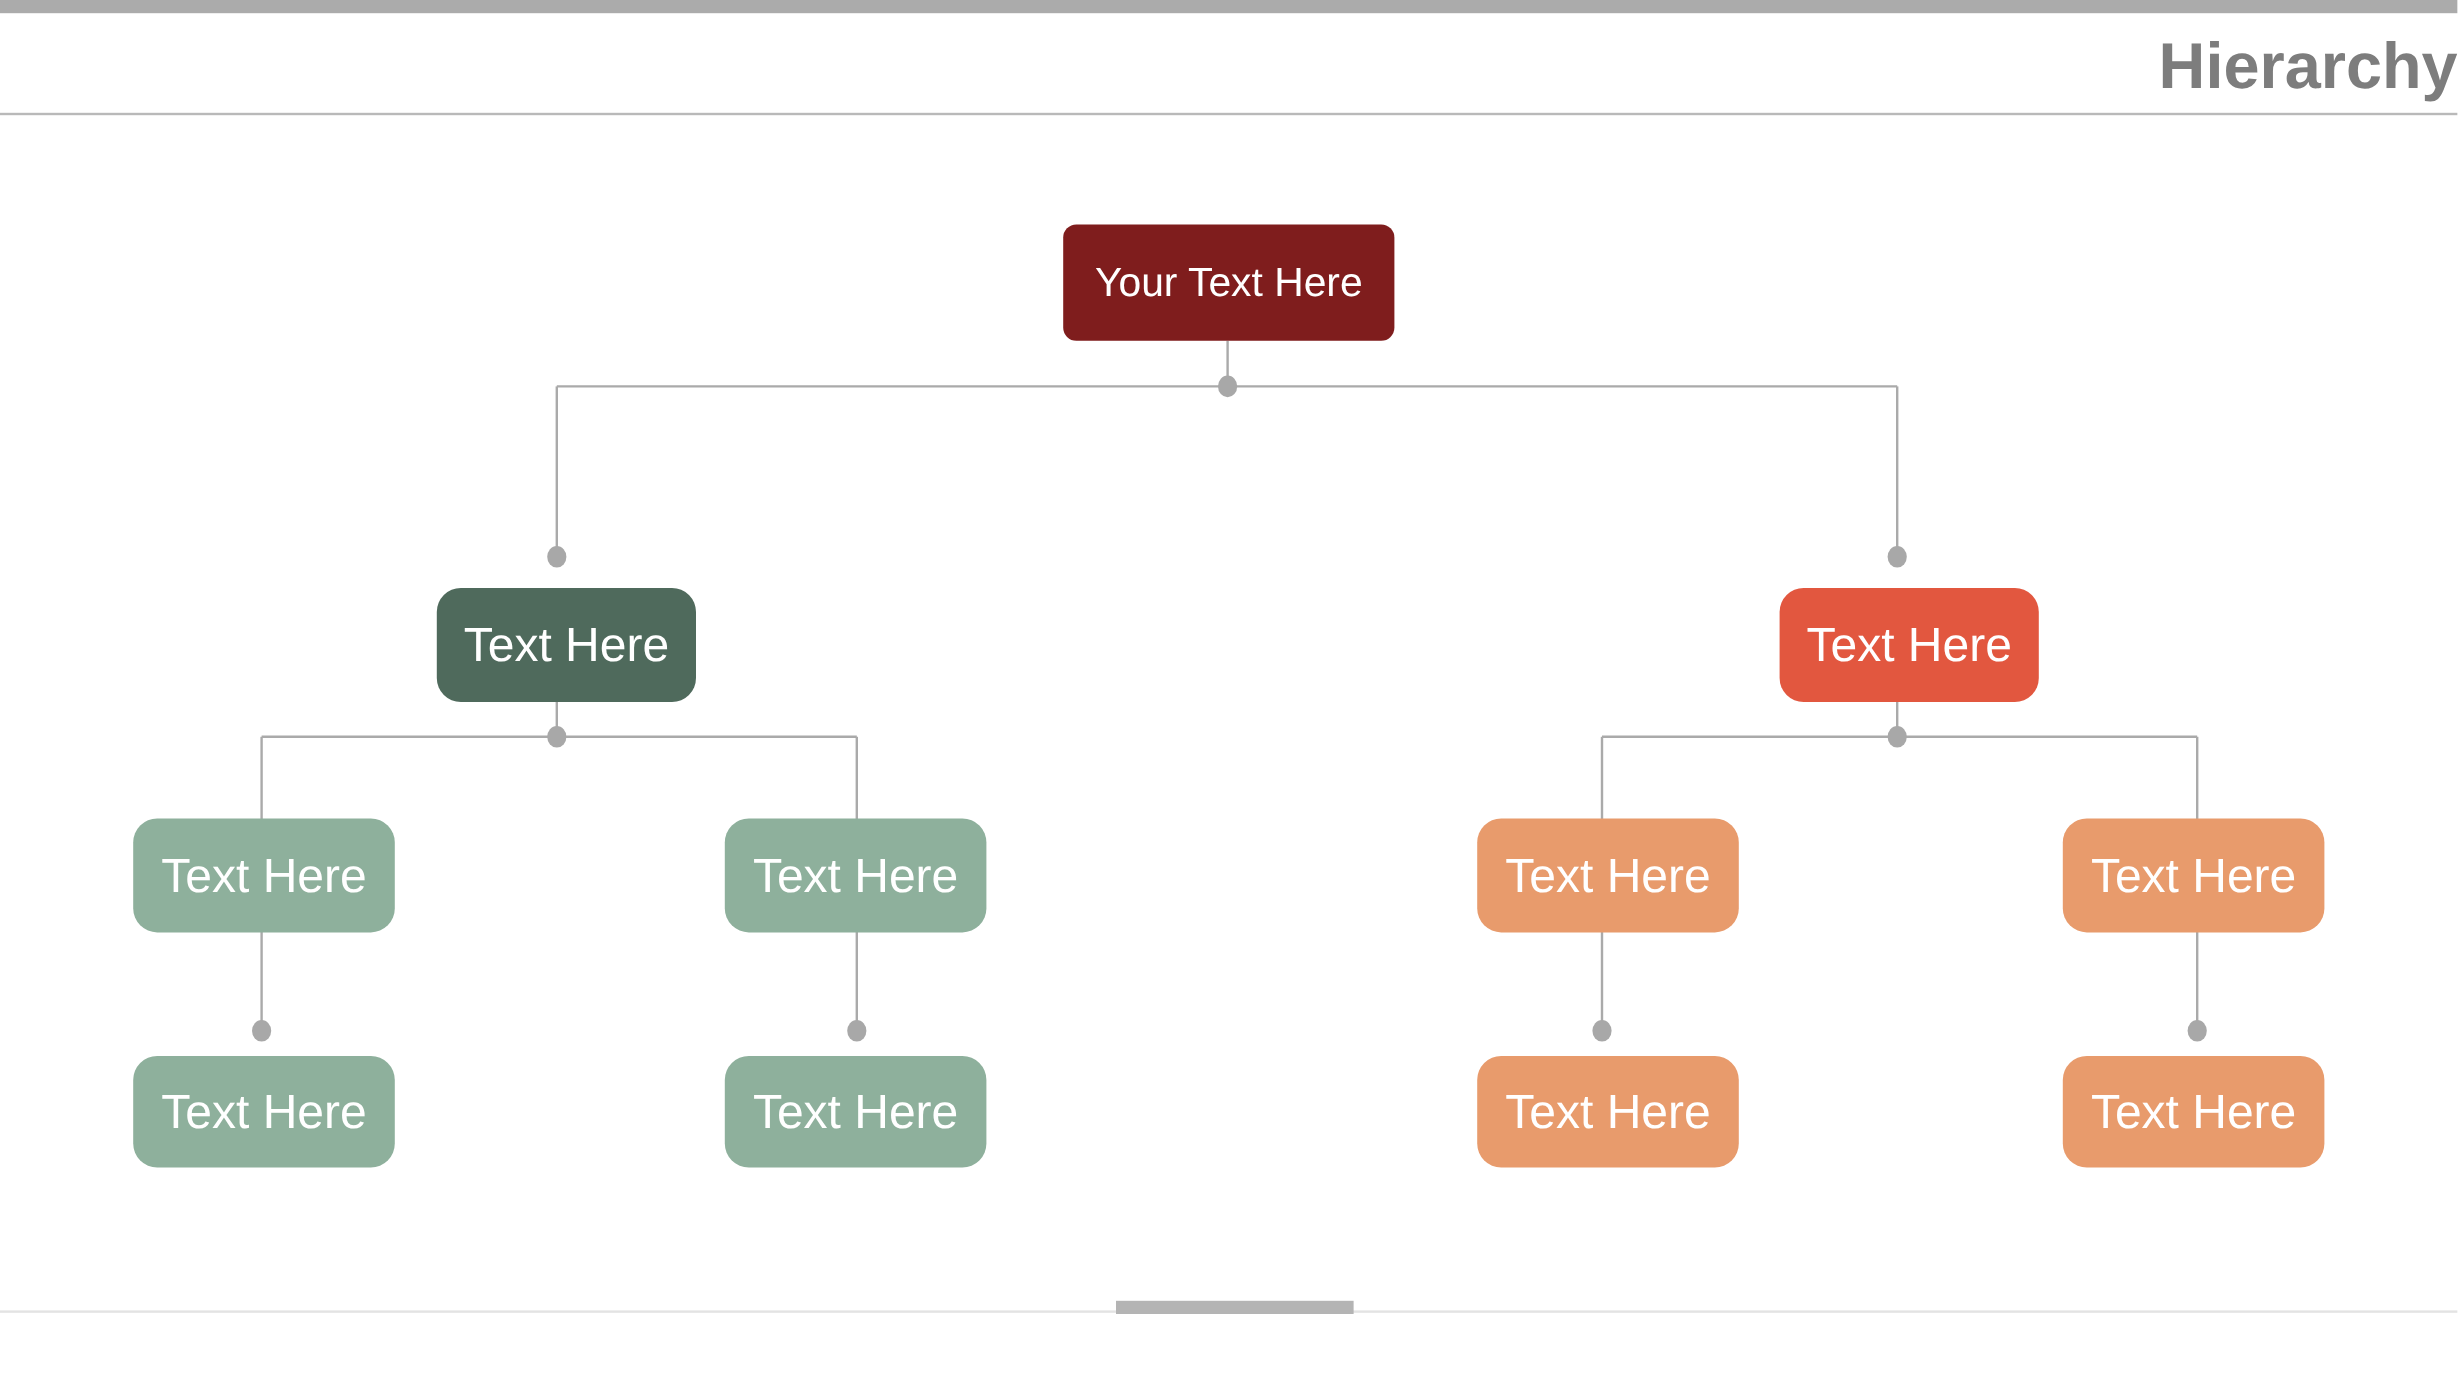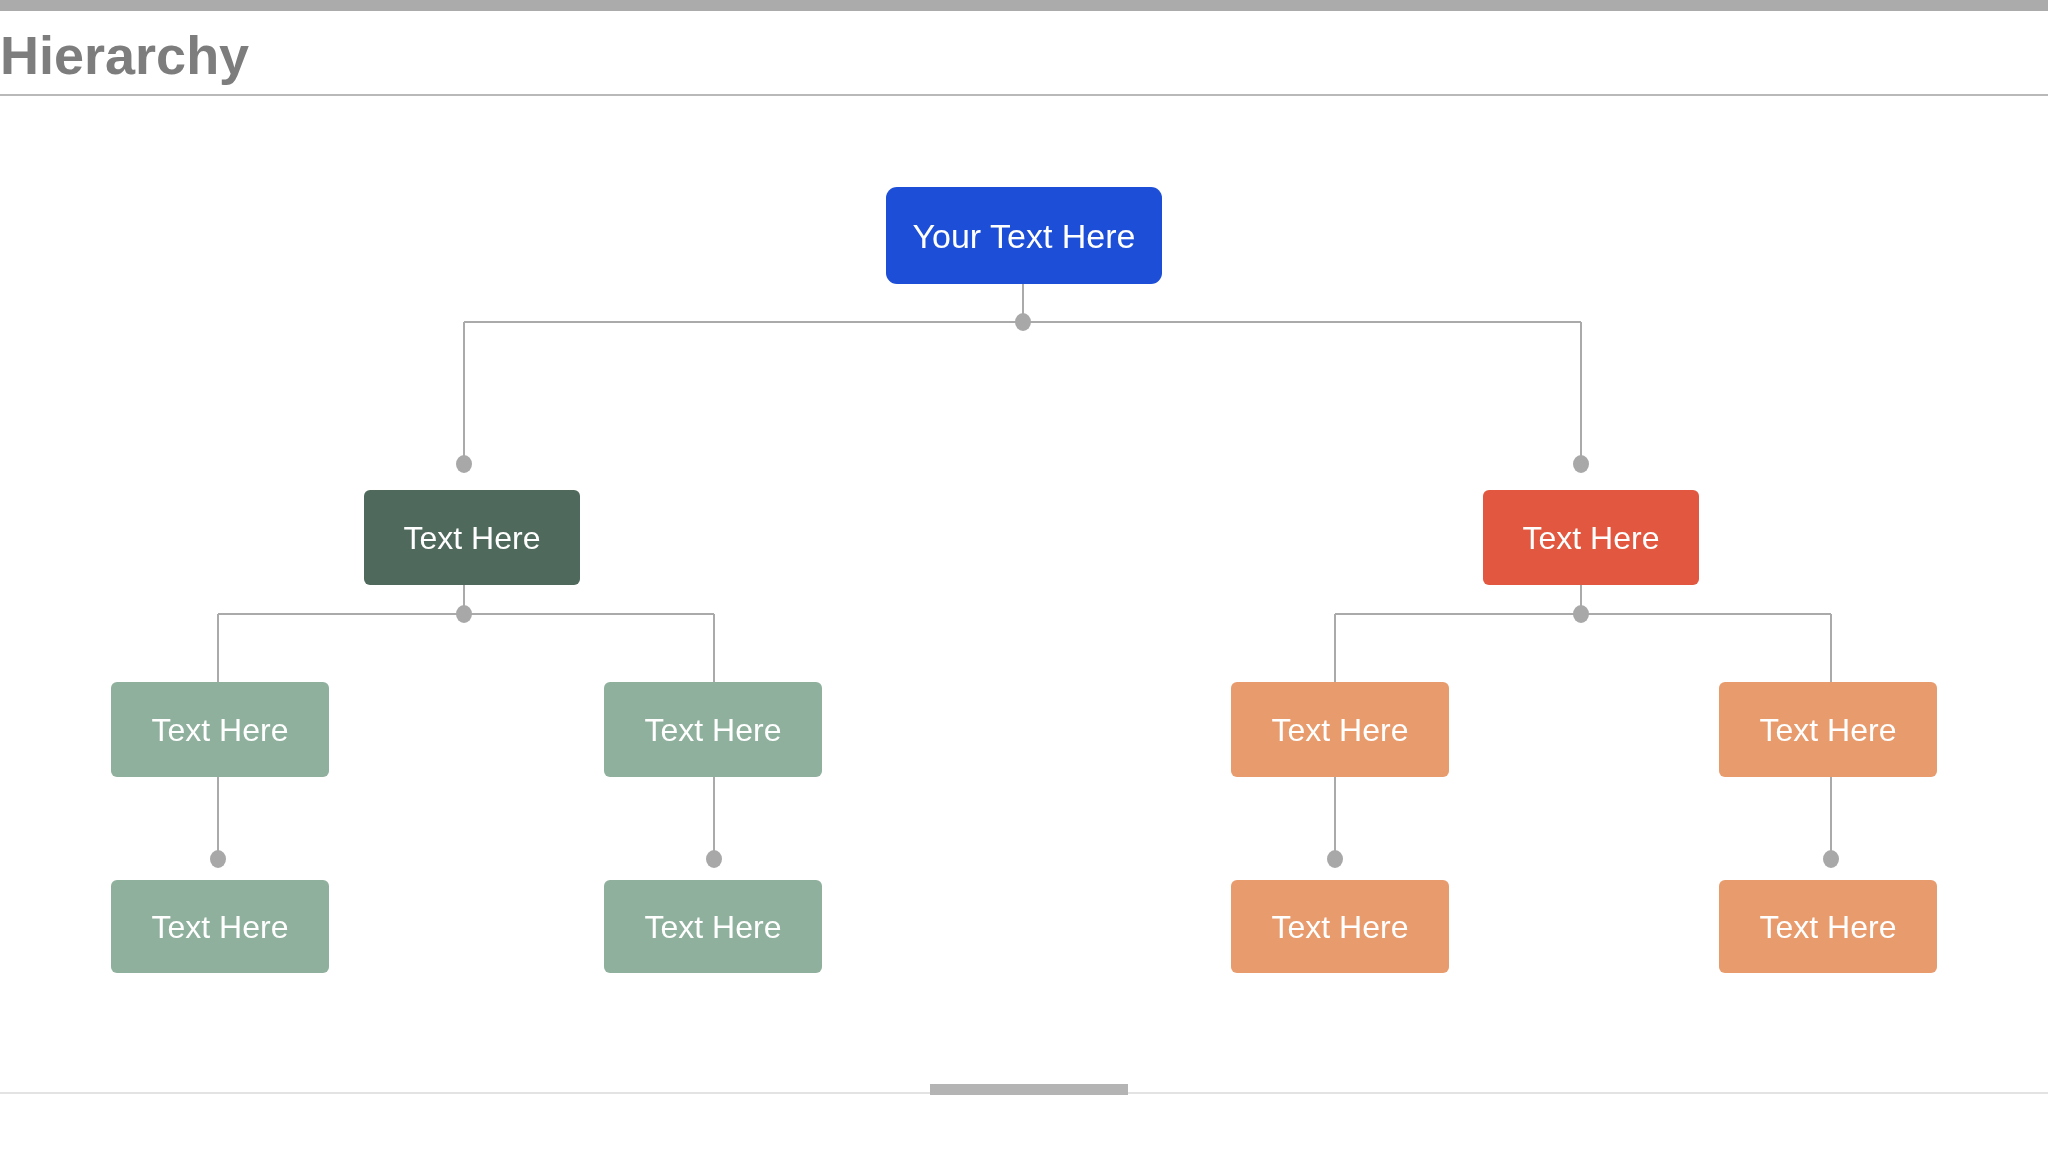--- a/index.html
+++ b/index.html
@@ -28,21 +28,21 @@
   
   .header {
     position: absolute;
     left: 0; top: 11px;
     width: 2048px; height: 84px;
   }
   .page-title {
     position: absolute;
     left: 0; top: 12px;
     width: 2048px;
-    text-align: left;
+    text-align: right;
     font-size: 54px;
     font-weight: bold;
     color: #7d7d7d;
     letter-spacing: 0px;
     line-height: 64px;
   }
   .header-rule {
     position: absolute;
     left: 0; top: 94px;
     width: 2048px; height: 2px;
@@ -64,30 +64,30 @@
     width: 2048px; height: 1152px;
     pointer-events: none;
   }
 
   
   .node {
     position: absolute;
     display: flex;
     align-items: center;
     justify-content: center;
-    border-radius: 6px;
+    border-radius: 20px;
     color: #ffffff;
-    font-size: 32px;
+    font-size: 40px;
     font-weight: normal;
     line-height: 1;
     white-space: nowrap;
     z-index: 5;
   }
   .node.root {
-    background: #1d4ed8;
+    background: #7f1d1d;
     font-size: 34px;
     border-radius: 11px;
   }
   .node.branch-green { background: #4f6a5c; }
   .node.branch-red   { background: #e2573f; }
   .node.leaf-green   { background: #8eb09c; }
   .node.leaf-orange  { background: #e89b6c; }
 
   
   .scroll-track {

